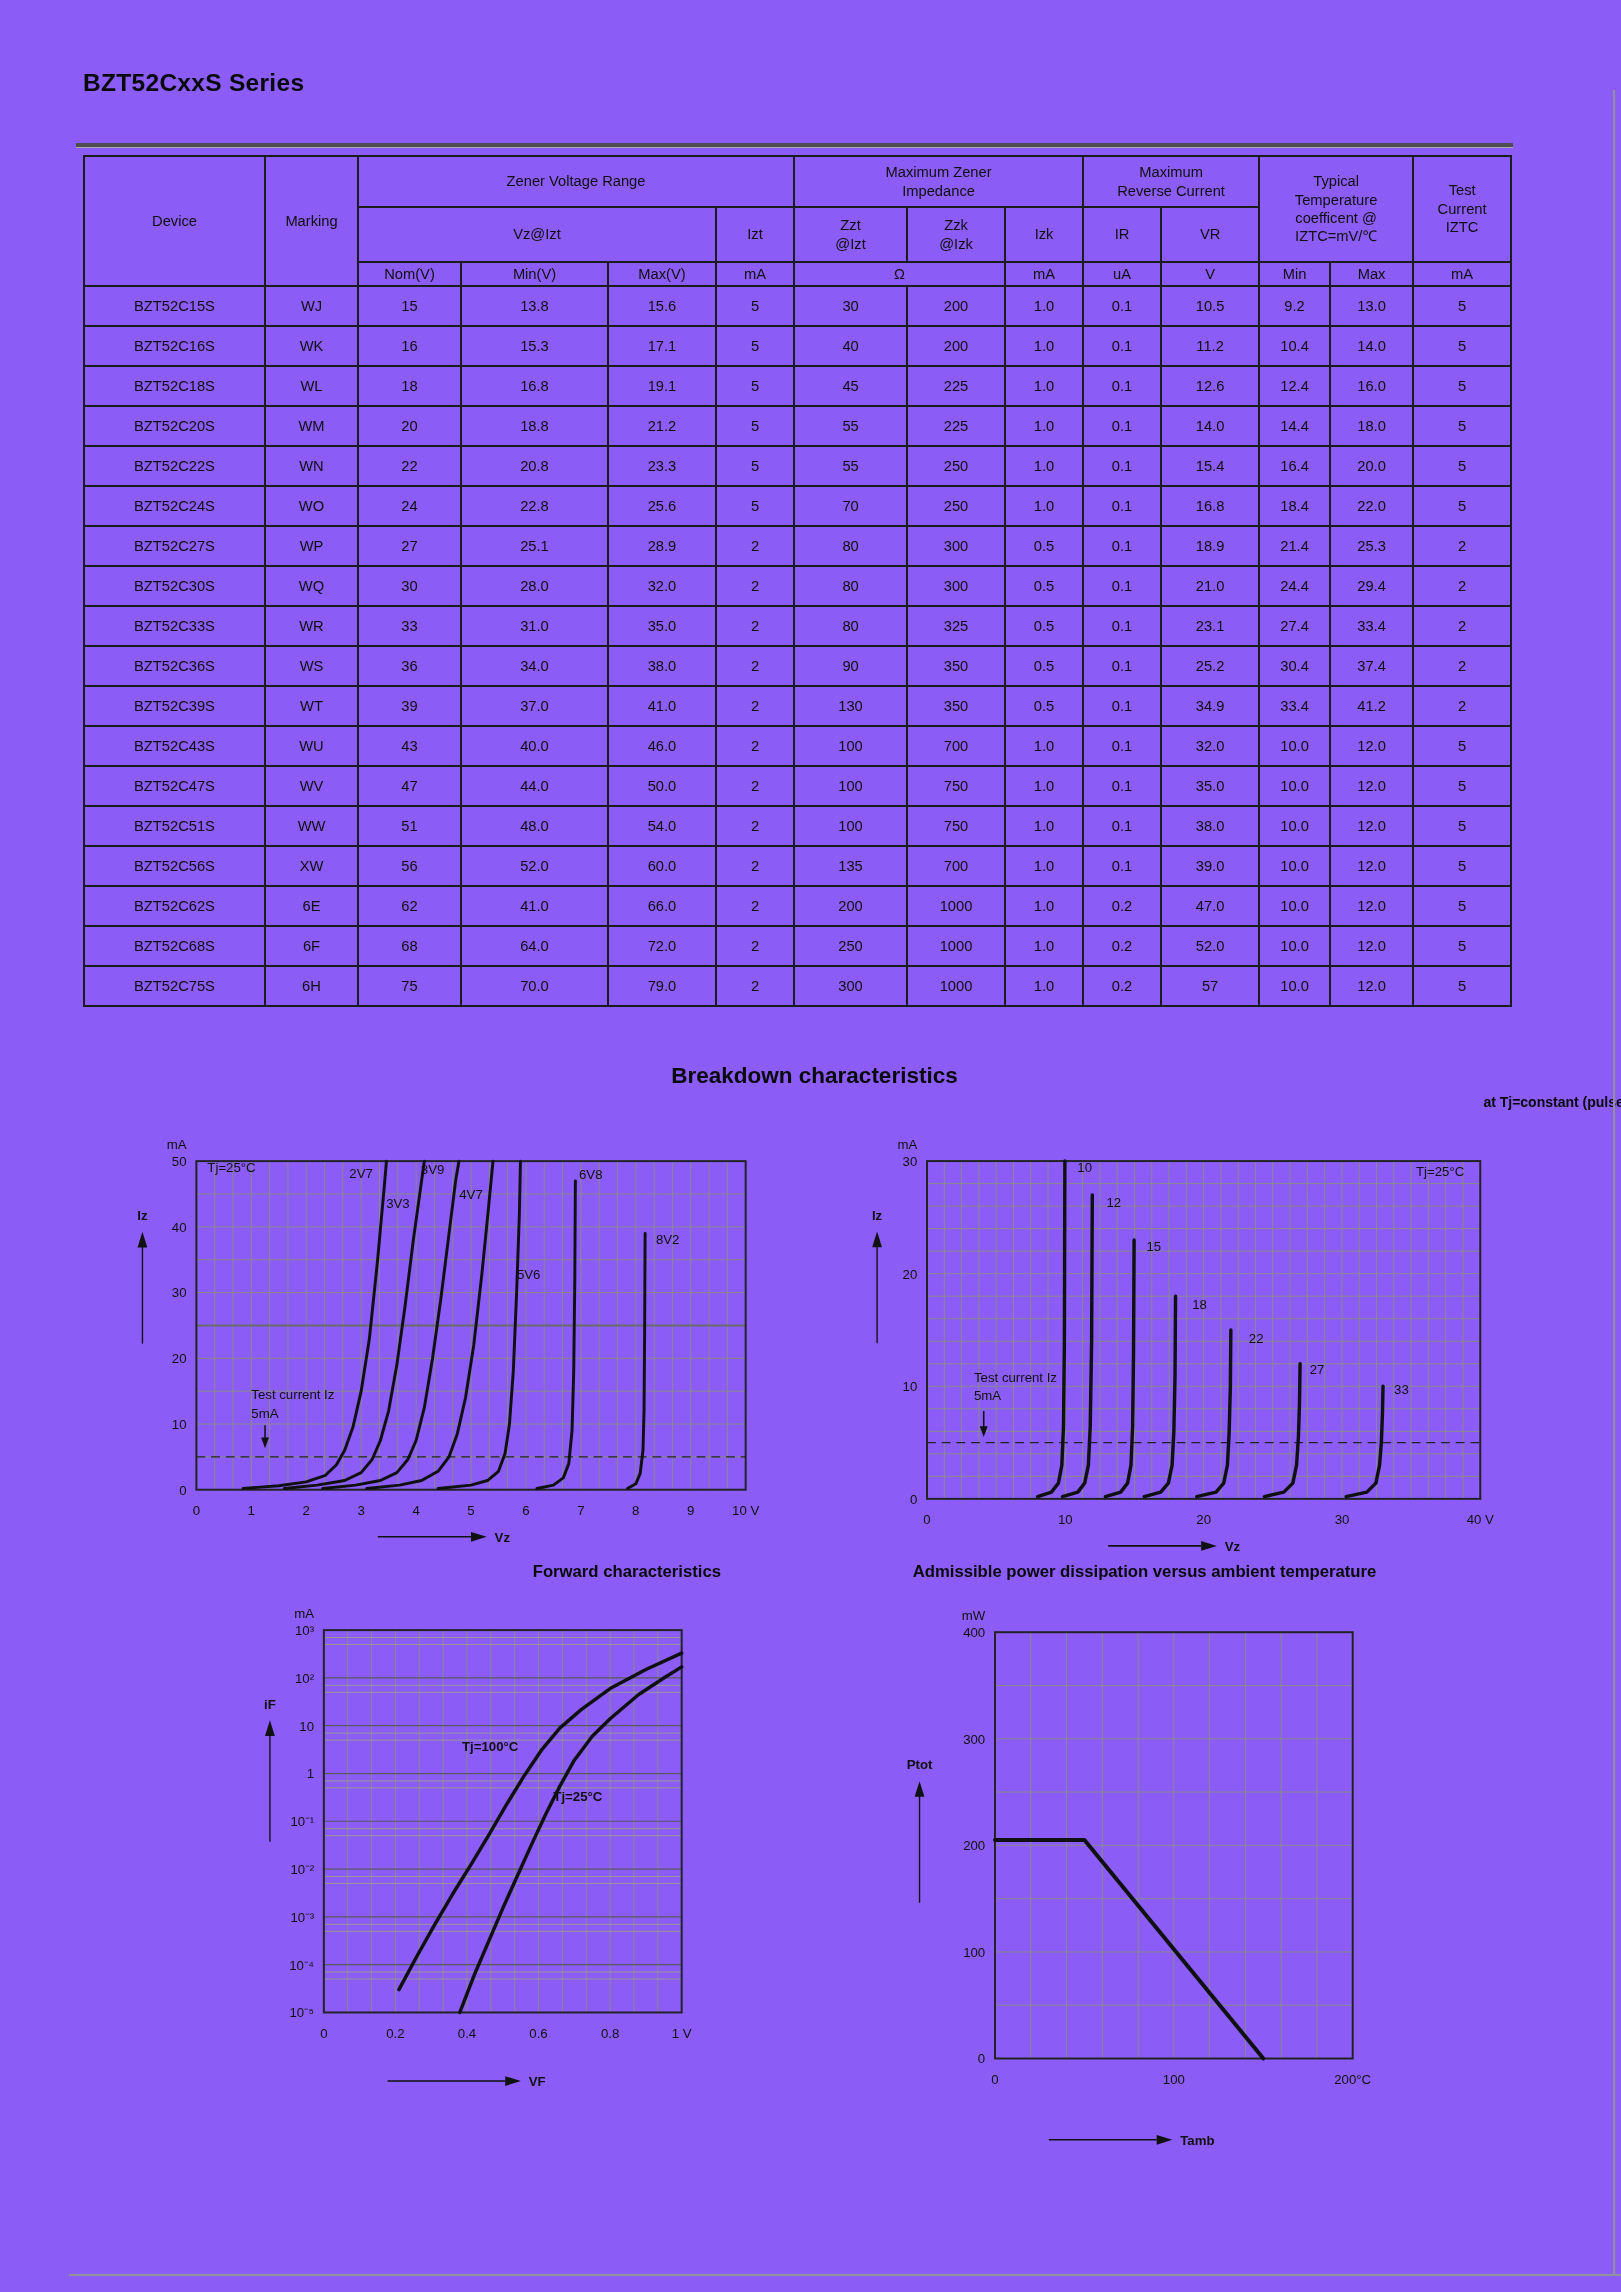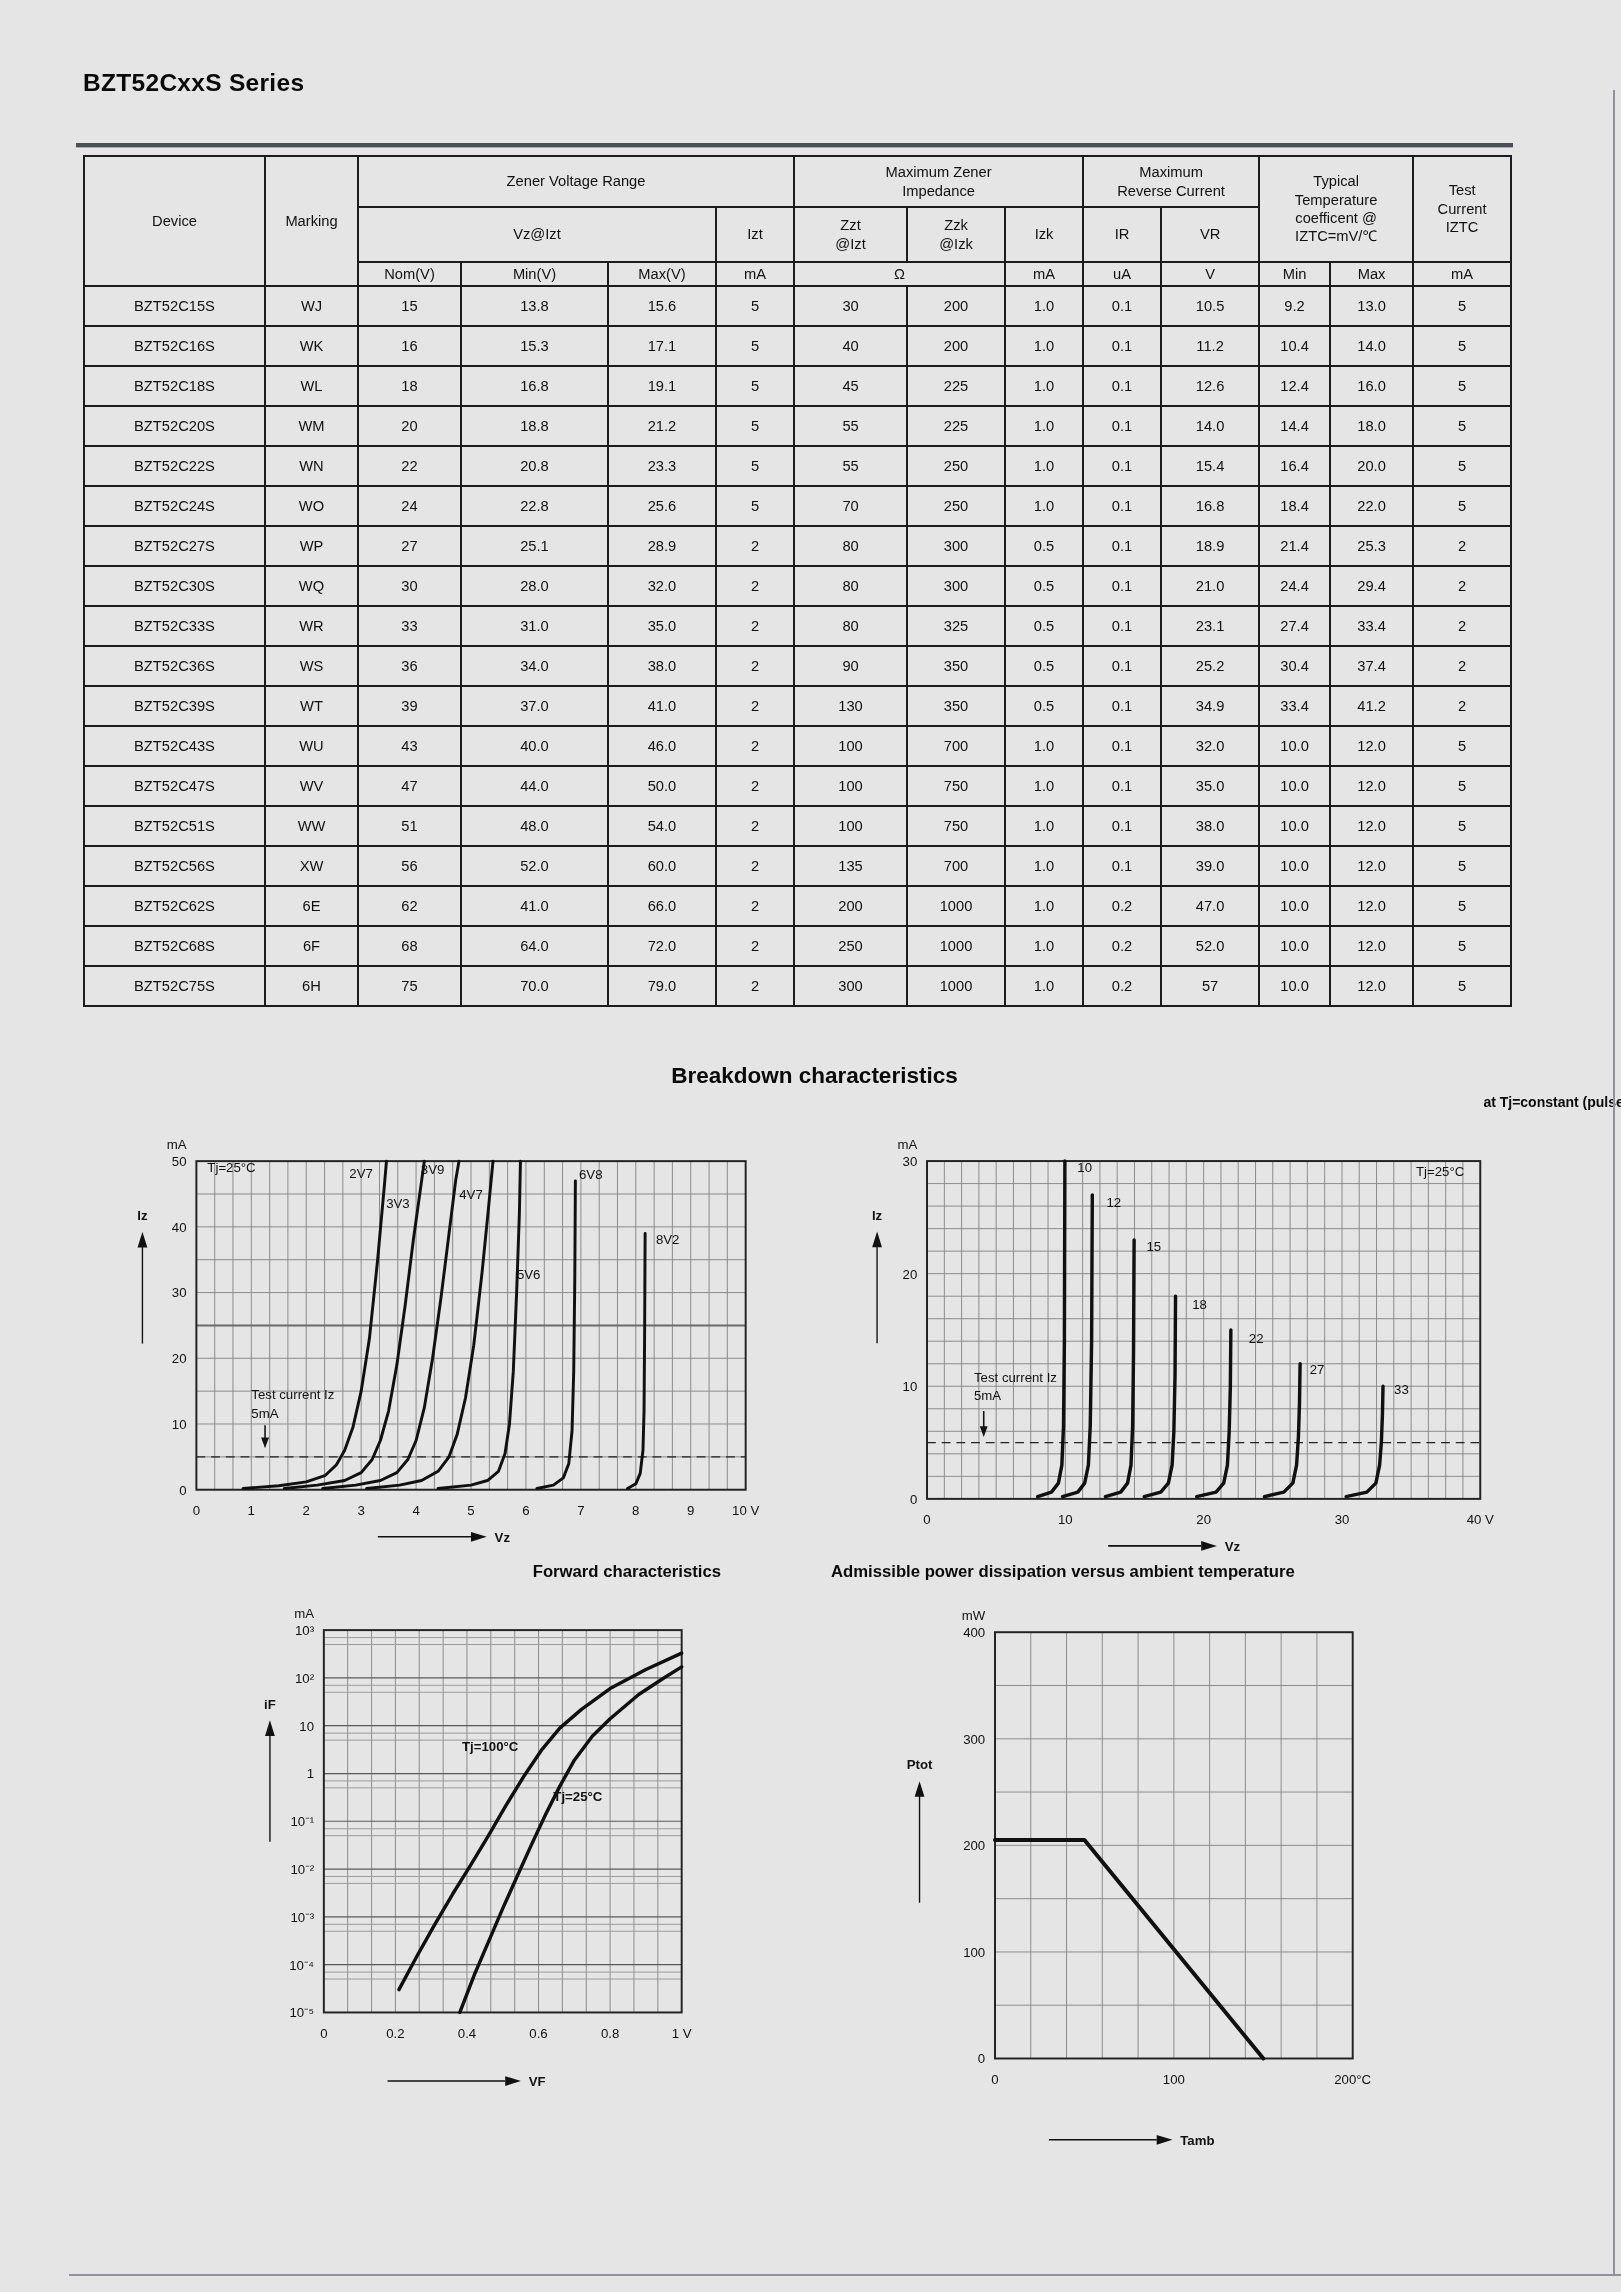--- a/index.html
+++ b/index.html
@@ -1,18 +1,18 @@
 <!DOCTYPE html>
 <html><head>
 <meta charset="utf-8">
 <style>
   * { margin:0; padding:0; box-sizing:border-box; }
   html,body { background:#ffffff; }
   .page {
-    position:relative; width:1621px; height:2293px; background:#e5e5e5;
+    position:relative; width:1621px; height:2293px; background:#8b5cf6;
     font-family:"Liberation Sans", sans-serif; color:#111; overflow:hidden;
   }
   .page-title {
     position:absolute; left:83px; top:69px;
     font-size:24.5px; font-weight:bold; letter-spacing:0.3px; color:#0a0a0a;
   }
   .title-rule {
     position:absolute; left:76px; top:143px; width:1437px; height:4.9px;
     background:#4d4f52; border-bottom:1px solid #a9adb1;
   }
@@ -24,21 +24,21 @@
     border:2px solid #1c1c1c; text-align:center; vertical-align:middle;
     font-weight:normal; padding:2px 2.9px; white-space:pre-line; line-height:1.25;
     color:#101010;
   }
   .spec tbody td { height:40px; }
   .hr1 { height:51px; } .hr2 { height:55px;margin-top:47px; } .hr3 { height:23px; }
   .chart-caption { position:absolute; font-weight:bold; color:#0a0a0a; }
   .cap-main { top:1063px; left:4px; width:1621px; text-align:center; font-size:22.5px; }
   .cap-sub  { top:1094px; left:16px; width:1621px; text-align:right; font-size:14px; }
   .cap-fwd  { top:1562px; left:211px; width:510px; text-align:right; font-size:16.7px; }
-  .cap-pwr  { top:1562px; left:831px; width:627px; text-align:left; font-size:16.7px; }
+  .cap-pwr  { top:1562px; left:831px; width:627px; text-align:center; font-size:16.7px; }
   .chart-svg { position:absolute; }
   #svg-bd-left  { left:113px; top:1117px; }
   #svg-bd-right { left:853px; top:1117px; }
   #svg-forward  { left:211px; top:1586px; }
   #svg-power    { left:833px; top:1593px; }
   svg text { font-family:"Liberation Sans", sans-serif; }
   .tick   { font-size:13.5px; fill:#111; }
   .clabel { font-size:13.5px; fill:#111; }
   .b      { font-weight:bold; }
   .page-edge { position:absolute; background:#8f9296; }

